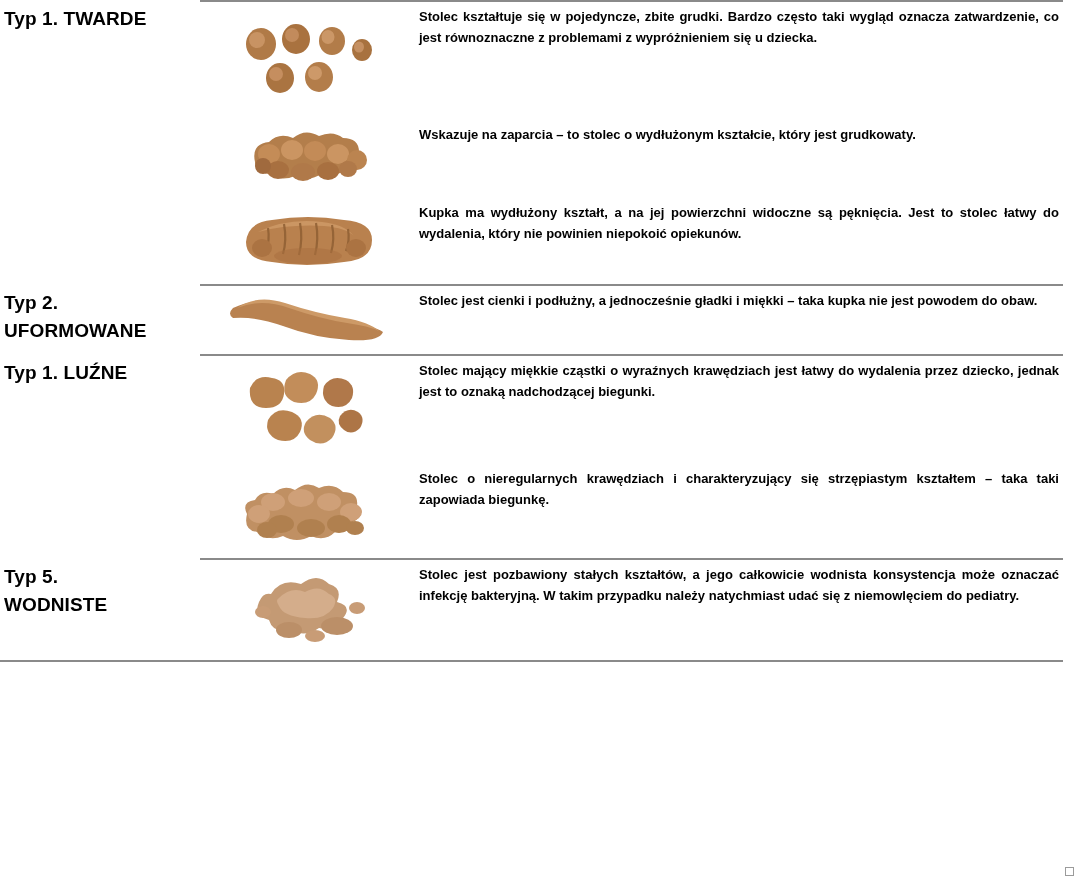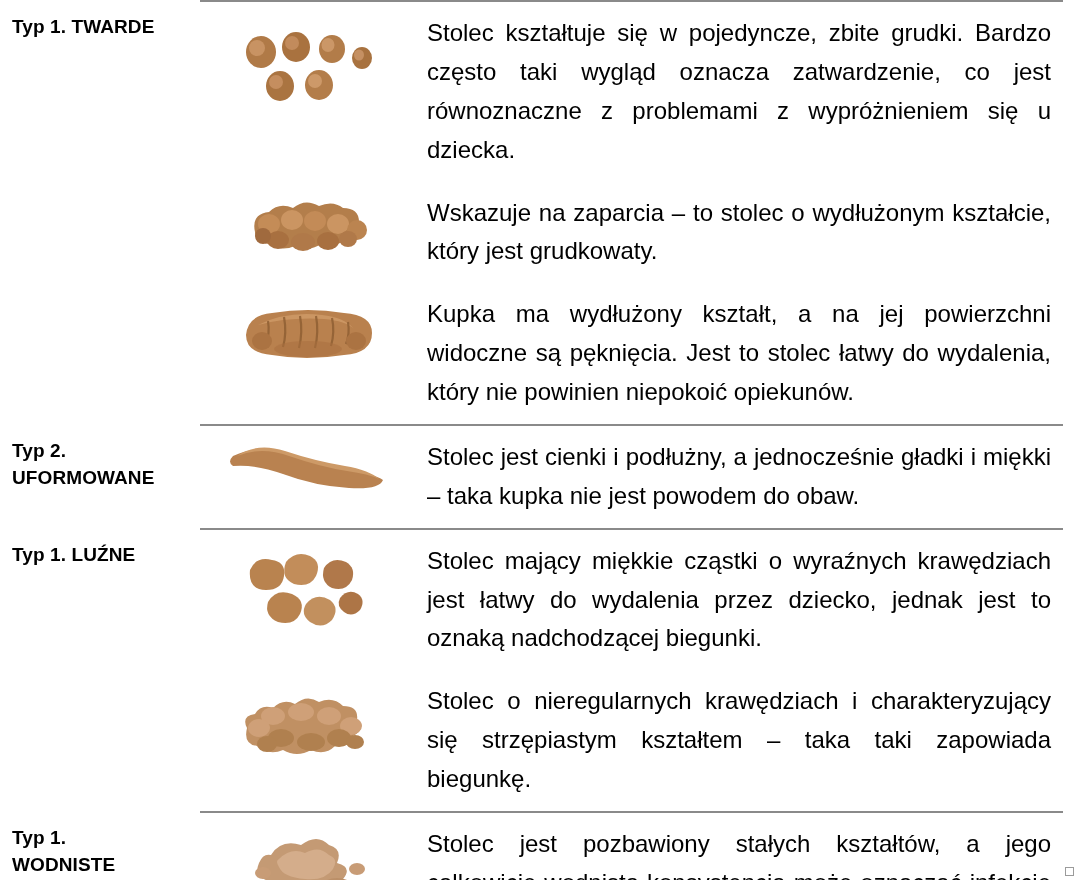--- a/index.html
+++ b/index.html
@@ -24,21 +24,21 @@
 
   table.stool-table {
     border-collapse: collapse;
     width: 1063px;
     margin: 0;
     table-layout: fixed;
   }
 
   table.stool-table td {
     vertical-align: top;
-    padding: 12px;
+    padding: 4px;
     border: 0;
   }
 
   
   col.c-type  { width: 200px; }
   col.c-img   { width: 215px; }
   col.c-desc  { width: 648px; }
 
   
   .cell-type {
@@ -68,25 +68,26 @@
   }
 
   .type-label {
     font-weight: bold;
     font-size: 19px;
     line-height: 1.45;
     letter-spacing: .1px;
   }
 
   .desc-text {
-    font-size: 24px;
+    font-size: 13px;
     line-height: 1.62;
     text-align: justify;
     text-justify: inter-word;
     hyphens: none;
+    font-weight: bold;
   }
 
   .img-wrap {
     display: flex;
     align-items: center;
     justify-content: center;
     min-height: 60px;
   }
   .img-wrap svg { display: block; }
 
@@ -261,21 +262,21 @@
             </svg>
           </div>
         </td>
         <td class="cell-desc">
           <div class="desc-text">Stolec o nieregularnych krawędziach i charakteryzujący się strzępiastym kształtem – taka taki zapowiada biegunkę.</div>
         </td>
       </tr>
 
       <tr class="grp-top last-row">
         <td class="cell-type">
-          <div class="type-label">Typ 1.</div>
+          <div class="type-label">Typ 5.</div>
           <div class="type-label">WODNISTE</div>
         </td>
         <td class="cell-img">
           <div class="img-wrap">
             <svg width="150" height="92" viewBox="0 0 150 92" aria-hidden="true">
               <g>
                 <path d="M38 30 q10 -16 30 -10 q16 -12 28 0 q14 4 8 18 q16 4 6 16 q-4 14 -24 10 q-14 10 -28 2 q-18 4 -22 -10 q-16 -4 -10 -18 q4 -10 12 -8 z" fill="#c49a74"></path>
                 <path d="M46 34 q12 -12 26 -6 q14 -8 24 2 q10 4 4 14 q-8 12 -28 10 q-22 -2 -26 -12 q-4 -6 0 -8 z" fill="#d4ad8b"></path>
                 <ellipse cx="104" cy="62" rx="16" ry="9" fill="#bb8f68"></ellipse>
                 <ellipse cx="56" cy="66" rx="13" ry="8" fill="#bb8f68"></ellipse>

